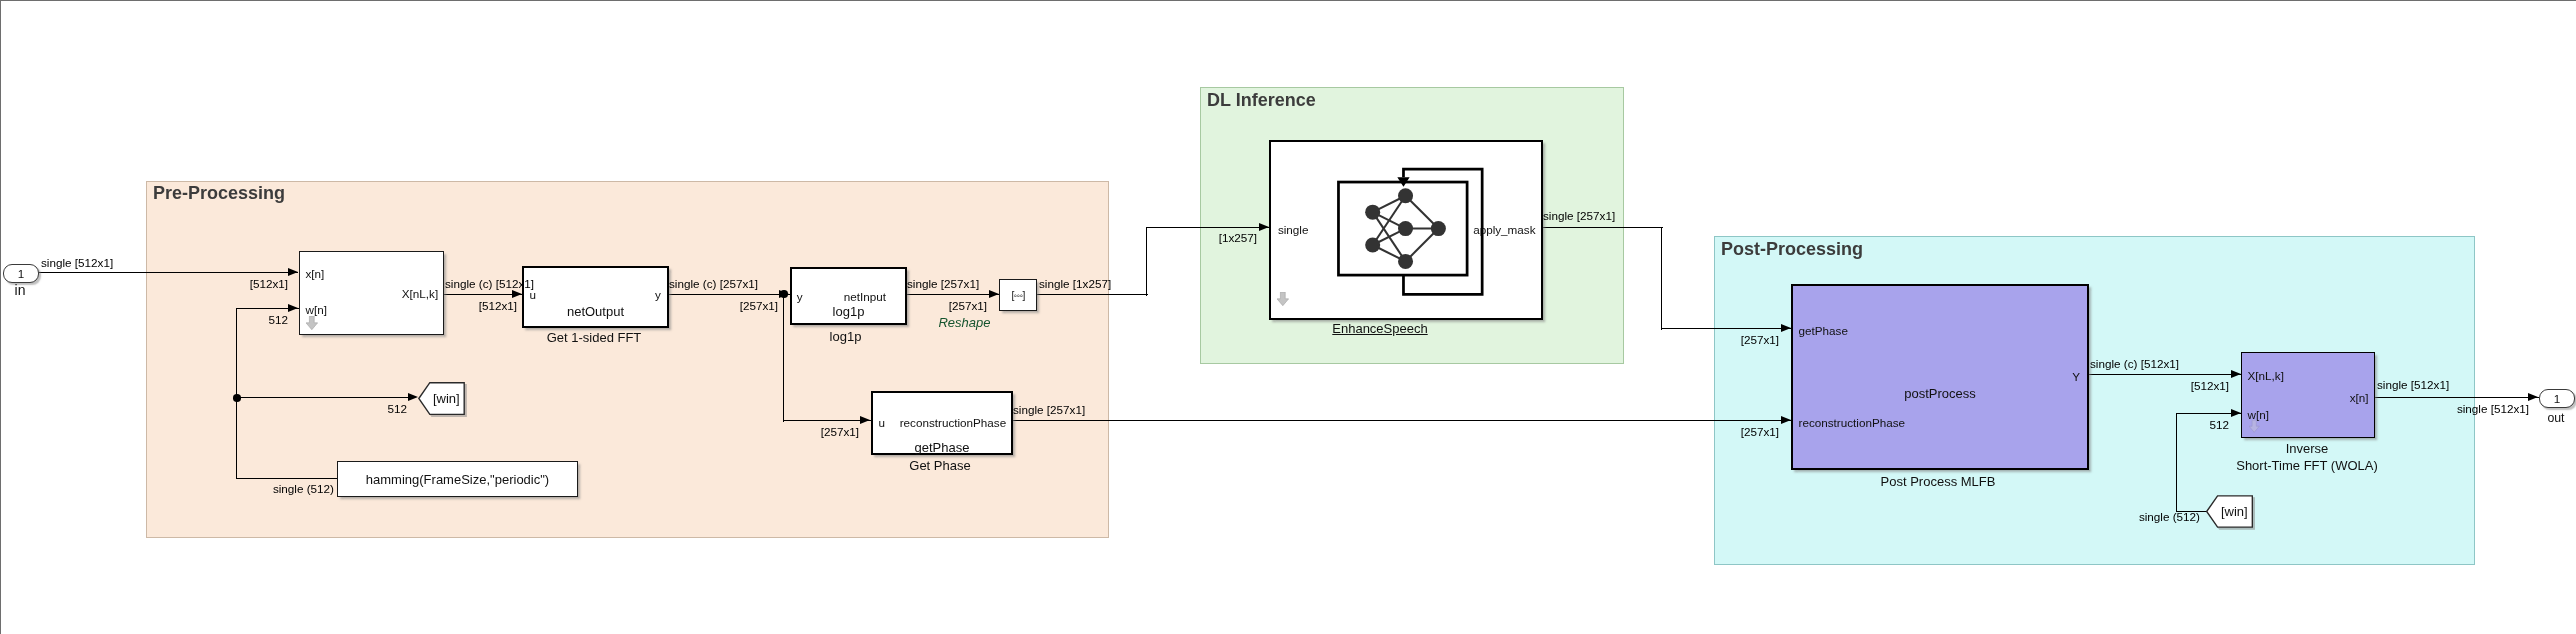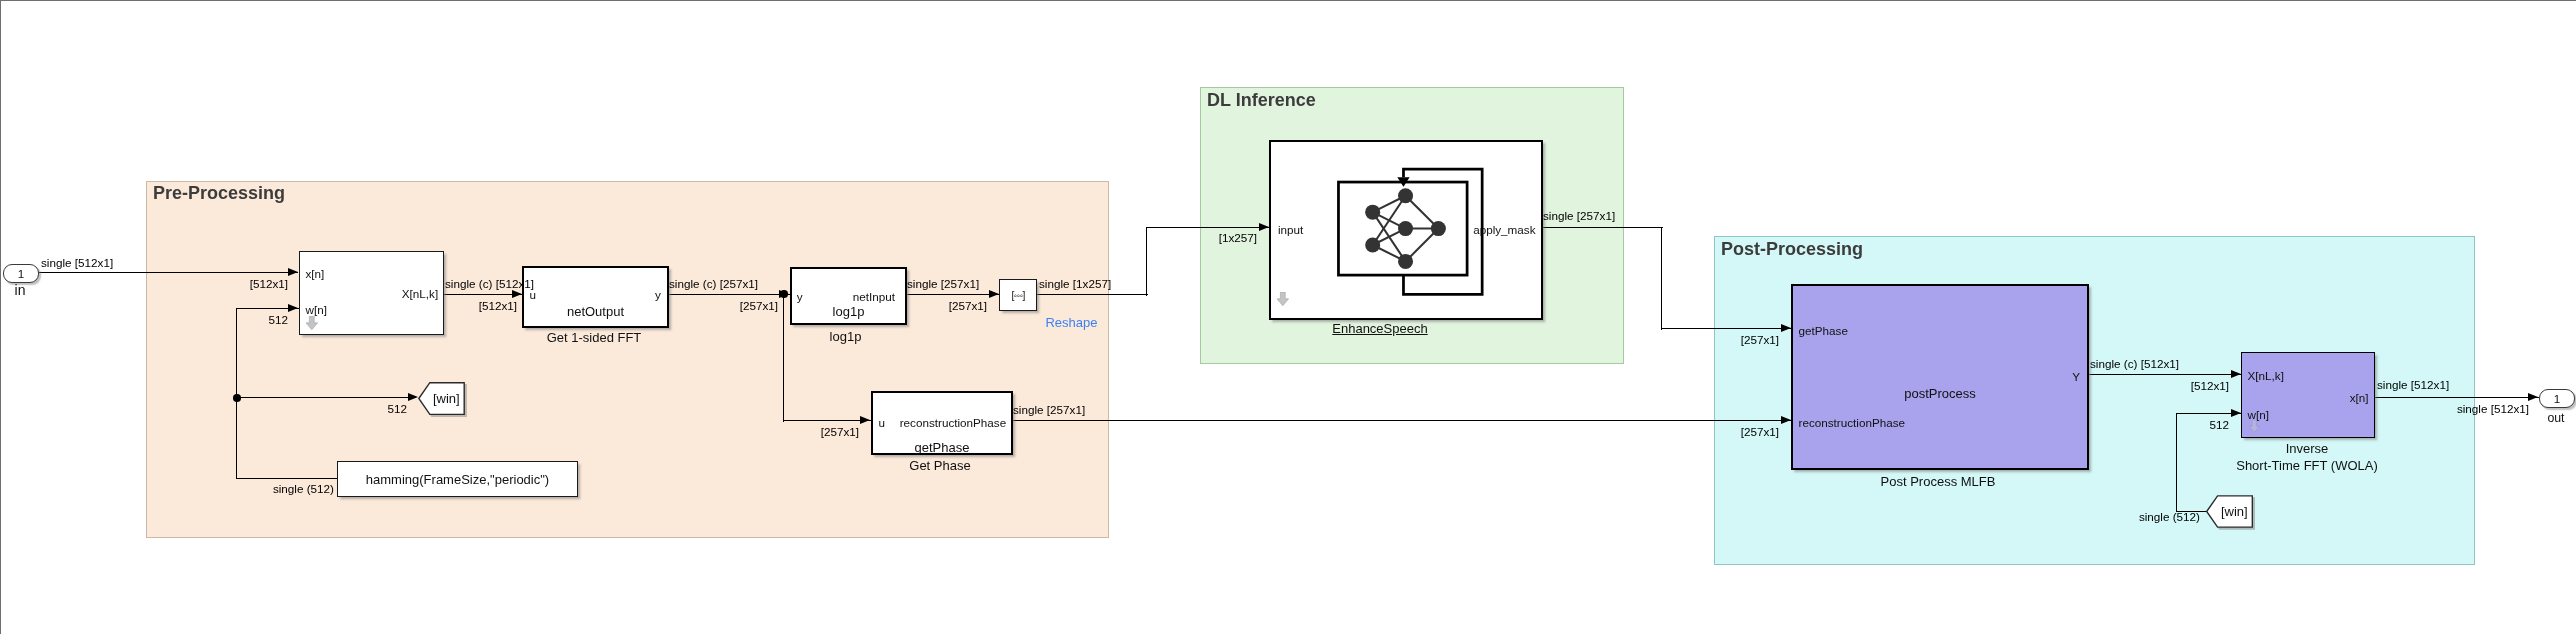--- a/index.html
+++ b/index.html
@@ -97,29 +97,29 @@
 
   <div class="blk" style="left:521px;top:265px;width:143px;height:58px;border:2.1px solid #000;">
     <span class="pname" style="left:5.5px;top:20px;">u</span>
     <span class="pname" style="right:6.2px;top:20px;">y</span>
     <span class="bname" style="top:36px;">netOutput</span>
   </div>
   <div class="caption" style="left:490px;top:329px;width:206px;">Get 1-sided FFT</div>
 
   <div class="blk" style="left:789px;top:266px;width:113px;height:54px;border:2.1px solid #000;">
     <span class="pname" style="left:4.8px;top:20.6px;">y</span>
-    <span class="pname" style="right:10px;top:20.6px;">netInput</span>
+    <span class="pname" style="right:19px;top:20.6px;">netInput</span>
     <span class="bname" style="top:35px;">log1p</span>
   </div>
   <div class="caption" style="left:776px;top:328px;width:137px;">log1p</div>
 
   <div class="blk" style="left:998px;top:278px;width:36px;height:30px;border:1.4px solid #1a1a1a;display:flex;align-items:center;justify-content:center;">
     <span style="font-size:10.3px;color:#111;letter-spacing:-0.7px;">[◦◦◦]</span>
   </div>
-  <div class="caption" style="left:1019px;top:314px;width:103px;color:#3b82f6;">Reshape</div>
+  <div class="caption" style="left:912px;top:314px;width:103px;color:#14532d;font-style:italic;">Reshape</div>
 
   <div class="blk" style="left:870px;top:390px;width:138px;height:60px;border:2.1px solid #000;">
     <span class="pname" style="left:5.5px;top:22.6px;">u</span>
     <span class="pname" style="right:4.8px;top:22.6px;">reconstructionPhase</span>
     <span class="bname" style="top:47px;">getPhase</span>
   </div>
   <div class="caption" style="left:870px;top:457px;width:138px;">Get Phase</div>
 
   <div class="blk" style="left:336px;top:460px;width:239px;height:34px;border:1.4px solid #1a1a1a;display:flex;align-items:center;justify-content:center;">
     <span style="font-size:13px;color:#111;">hamming(FrameSize,"periodic")</span>
@@ -133,21 +133,21 @@
   </div>
 
   <div class="tag" style="left:2205px;top:494px;width:47px;height:33px;">
     <svg width="47" height="33" viewBox="0 0 69 48">
       <polygon points="1,24 17,1 68,1 68,47 17,47" fill="#ffffff" stroke="#2a2a2a" stroke-width="2"></polygon>
     </svg>
     <span class="tag-label">[win]</span>
   </div>
 
   <div class="blk" style="left:1268px;top:139px;width:270px;height:176px;border:2.1px solid #000;">
-    <span class="pname" style="left:6.9px;top:81px;">input</span>
+    <span class="pname" style="left:6.9px;top:81px;">single</span>
     <span class="pname" style="right:5.5px;top:81px;">apply_mask</span>
     <svg class="icon" style="left:66px;top:25px;" width="148" height="130" viewBox="0 0 216 190">
       <rect x="2" y="22" width="188" height="136" fill="#ffffff" stroke="#000" stroke-width="4"></rect>
       <path d="M97 158 L97 186 L212 186 L212 3 L97 3 L97 15" fill="none" stroke="#000" stroke-width="4"></path>
       <polygon points="88,15 106,15 97,29" fill="#000"></polygon>
       <g stroke="#333" stroke-width="3">
         <line x1="52" y1="66" x2="100" y2="42"></line>
           <line x1="52" y1="66" x2="100" y2="90"></line>
           <line x1="52" y1="66" x2="100" y2="138"></line>
         <line x1="52" y1="114" x2="100" y2="42"></line>

